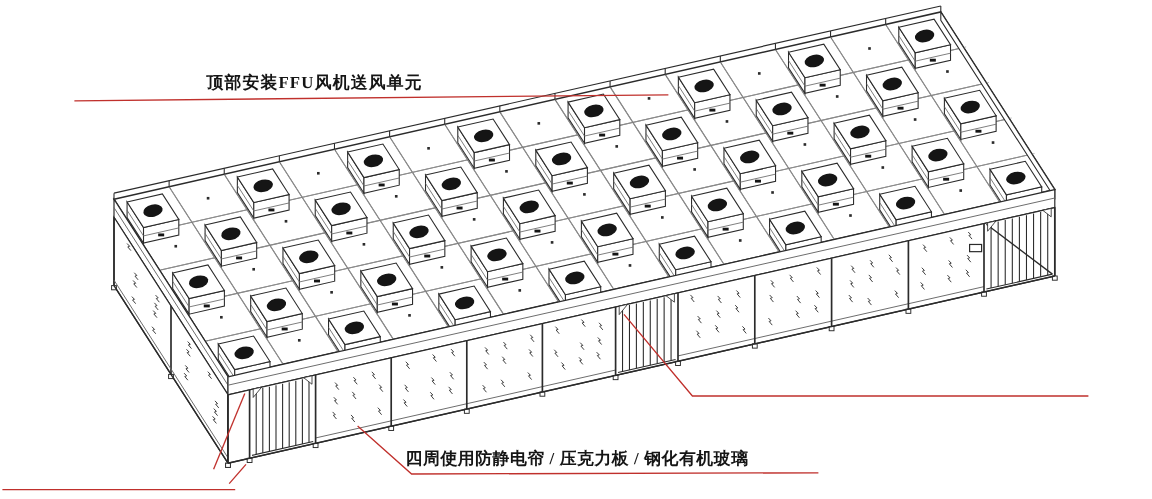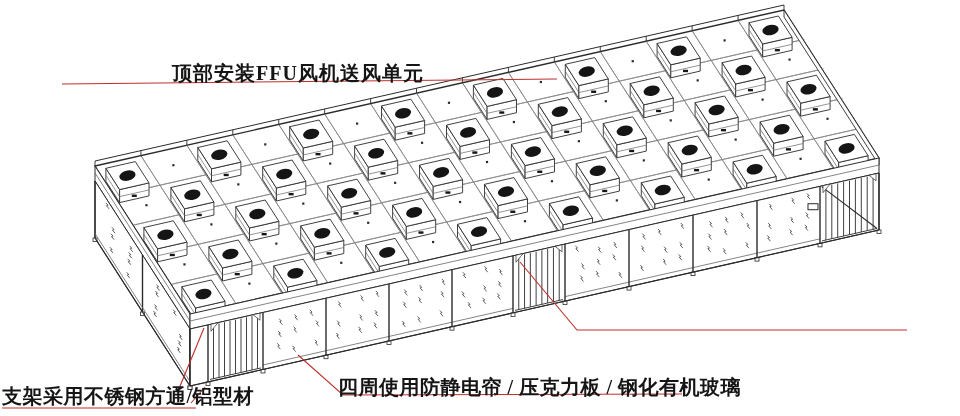--- a/index.html
+++ b/index.html
@@ -1,19 +1,19 @@
 <!DOCTYPE html>
 <html><head>
 <meta charset="utf-8">
 <style>
   html,body{margin:0;padding:0;background:#fff;}
   #canvas{position:relative;width:960px;height:416px;background:#fff;overflow:hidden;
           font-family:"Liberation Serif","DejaVu Serif",serif;}
   #diagram-svg{position:absolute;left:0;top:0;}
-  .anno{position:absolute;font-weight:bold;font-size:20px;line-height:1.15;color:#151515;
+  .anno{position:absolute;font-weight:bold;font-size:14px;line-height:1.15;color:#151515;
         white-space:nowrap;letter-spacing:0.5px;}
   .anno.ls1{letter-spacing:1px;}
   .anno.ls2{letter-spacing:2px;}
 </style>
 </head>
 <body>
 
 <div id="canvas">
   <svg id="diagram-svg" width="960" height="416" viewBox="0 0 960 416">
       <g>
@@ -642,15 +642,14 @@
         <line x1="62" y1="84" x2="557" y2="79" stroke="#C0302C" stroke-width="1.1"></line>
         <polyline points="520.0,262.0 577.0,330.0 907.0,330.0" fill="none" stroke="#C0302C" stroke-width="1.1"></polyline>
         <line x1="2" y1="408" x2="196" y2="408" stroke="#C0302C" stroke-width="1.1"></line>
         <line x1="178" y1="391" x2="204" y2="328" stroke="#C0302C" stroke-width="1.1"></line>
         <line x1="191" y1="403" x2="205" y2="387" stroke="#C0302C" stroke-width="1.1"></line>
         <polyline points="298.0,355.0 343.0,395.0 682.0,394.0" fill="none" stroke="#C0302C" stroke-width="1.1"></polyline>
       </g>
     </svg>
 
   <div class="anno ls1" style="left:172px;top:62px">顶部安装FFU风机送风单元</div>
-  <div class="anno" style="left:2px;top:385px">支架采用不锈钢方通/铝型材</div>
   <div class="anno" style="left:338px;top:376px">四周使用防静电帘 / 压克力板 / 钢化有机玻璃</div>
 </div>
 
 </body></html>

